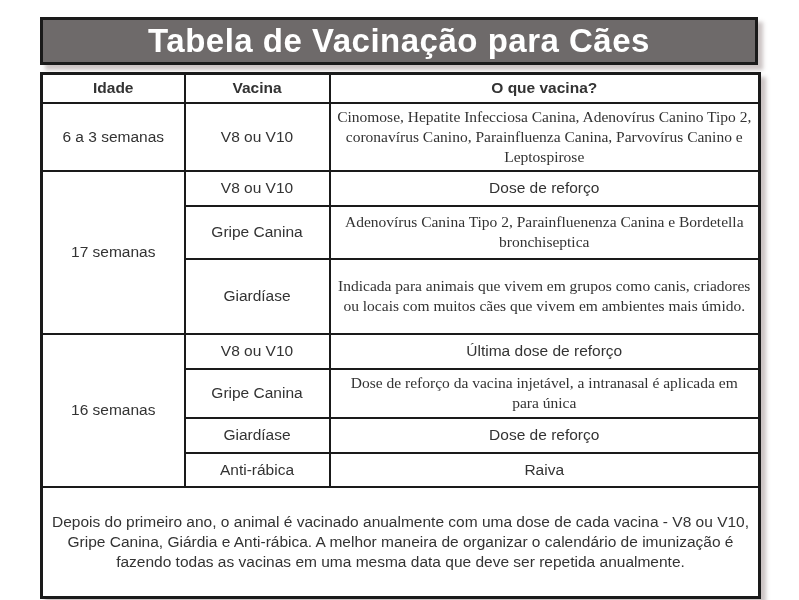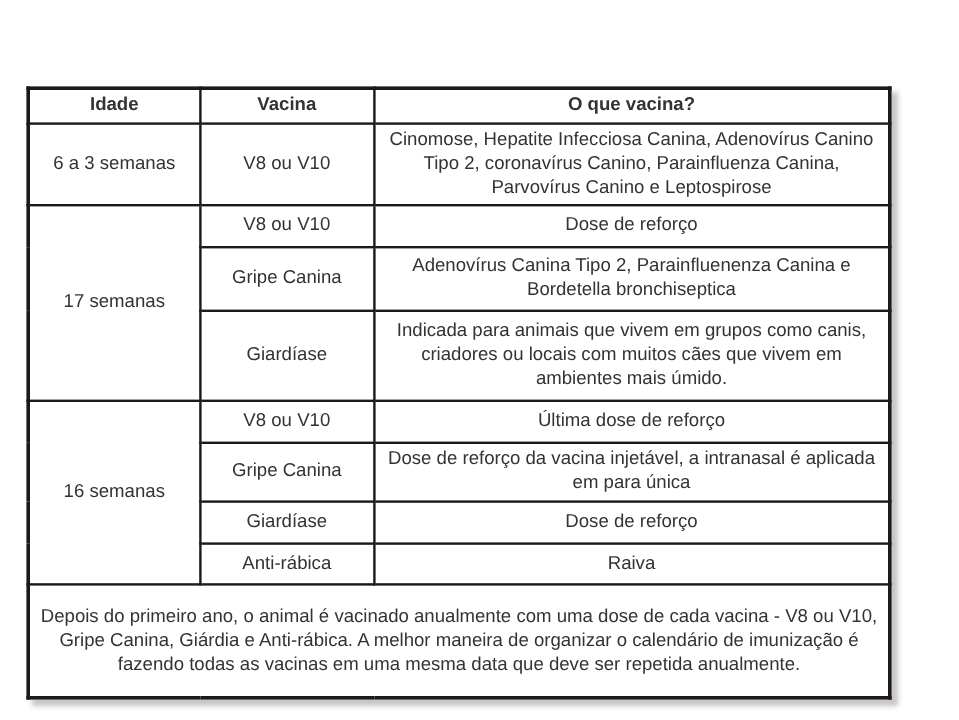--- a/index.html
+++ b/index.html
@@ -31,21 +31,21 @@
   }
   .title-bar .title-text {
     color: #ffffff;
     font-size: 33px;
     font-weight: bold;
     letter-spacing: 0.5px;
     white-space: nowrap;
   }
   table.vax {
     position: absolute;
-    left: 22px;
+    left: 40px;
     top: 72px;
     width: 718px;
     border-collapse: collapse;
     background: #ffffff;
     box-shadow: 5px 5px 4px rgba(140,125,125,0.45);
     table-layout: fixed;
   }
   table.vax td, table.vax th {
     border: 2px solid #1a1a1a;
     font-size: 15.5px;
@@ -64,38 +64,42 @@
   }
   tr.h-header   { height: 29px; }
   tr.h-r1       { height: 68px; }
   tr.h-v8-12    { height: 35px; }
   tr.h-gripe-12 { height: 53px; }
   tr.h-giar-12  { height: 75px; }
   tr.h-v8-16    { height: 35px; }
   tr.h-gripe-16 { height: 49px; }
   tr.h-giar-16  { height: 35px; }
   tr.h-anti     { height: 34px; }
-  tr.h-footer   { height: 95px; }
+  tr.h-footer   { height: 111px; }
   td.left {
     text-align: left;
     padding-left: 15px;
     padding-right: 16px;
+    font-family: Liberation Serif, serif;
   }
   td.footer-cell {
     text-align: center;
     padding: 6px 48px;
     font-size: 15.5px;
     line-height: 21px;
   }
 </style>
 </head>
 <body>
 
 <div class="page">
 
+  <div class="title-bar">
+    <span class="title-text">Tabela de Vacinação para Cães</span>
+  </div>
 
   <table class="vax">
     <colgroup>
       <col style="width:143px">
       <col style="width:145px">
       <col style="width:430px">
     </colgroup>
     <tbody>
       <tr class="h-header">
         <th>Idade</th>

